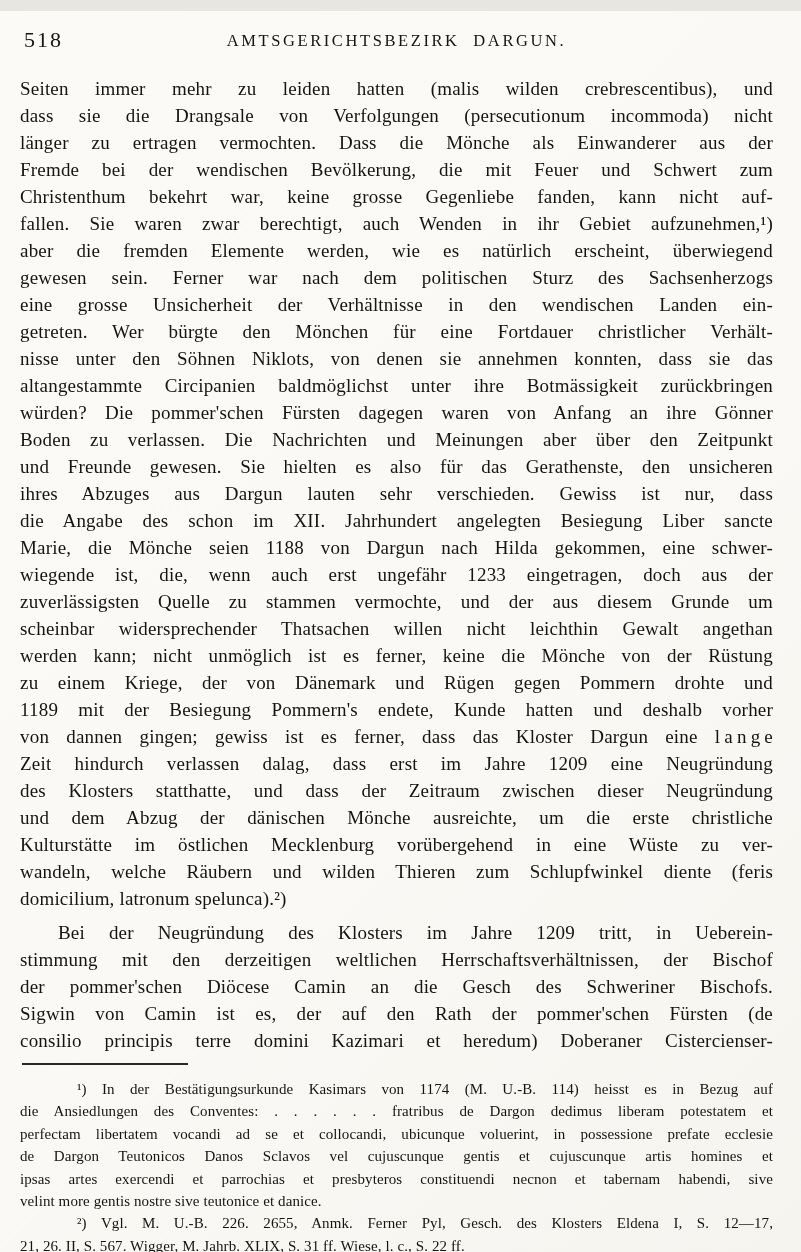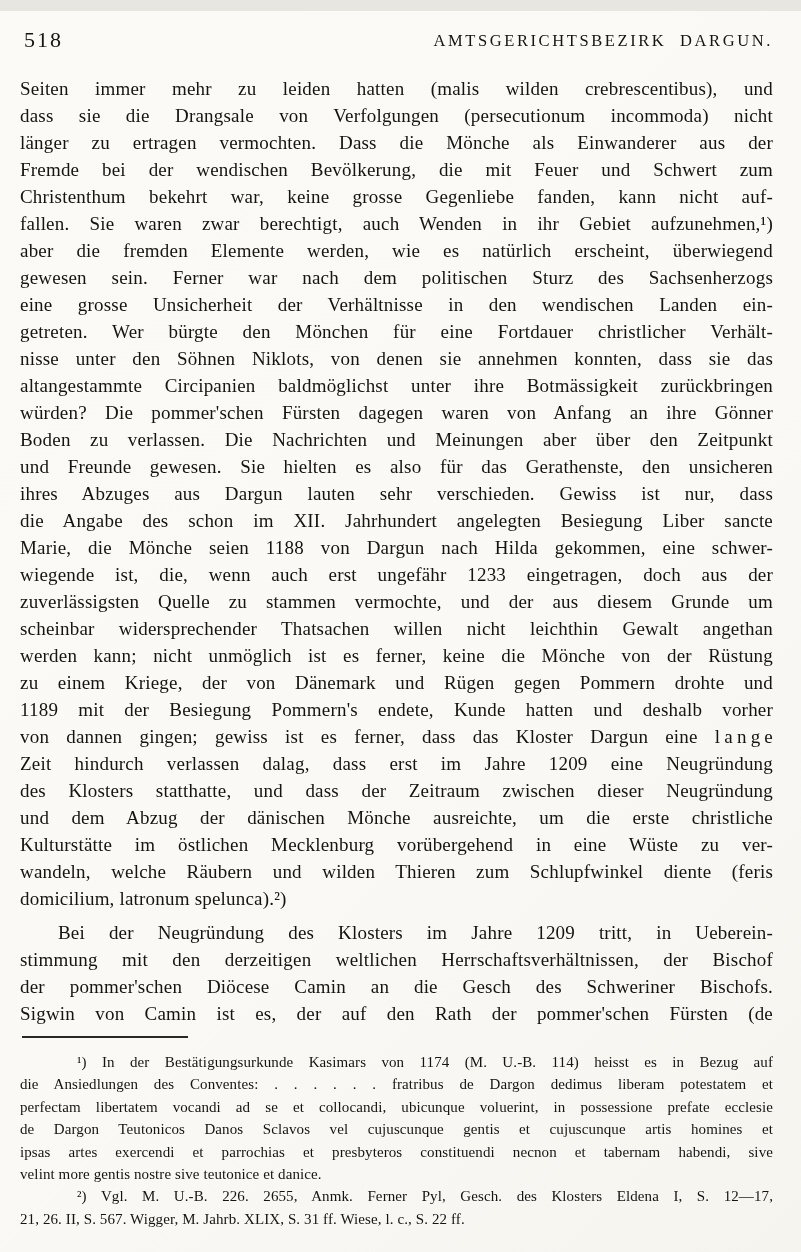--- a/index.html
+++ b/index.html
@@ -29,21 +29,21 @@
     left: 4px;
     top: 2px;
     font-size: 22px;
     letter-spacing: 2px;
   }
   .running-title {
     position: absolute;
     left: 0;
     right: 0;
     top: 6px;
-    text-align: right;
+    text-align: center;
     font-size: 16.5px;
     letter-spacing: 2.6px;
     word-spacing: 7px;
   }
   .content {
     position: absolute;
     top: 64px;
     left: 20px;
     right: 28px;
   }
@@ -132,20 +132,21 @@
         <div class="line">Kulturstätte im östlichen Mecklenburg vorübergehend in eine Wüste zu ver-</div>
         <div class="line">wandeln, welche Räubern und wilden Thieren zum Schlupfwinkel diente (feris</div>
         <div class="line last">domicilium, latronum spelunca).²)</div>
       </div>
 
     <div class="para" id="para2">
         <div class="line indent">Bei der Neugründung des Klosters im Jahre 1209 tritt, in Ueberein-</div>
         <div class="line">stimmung mit den derzeitigen weltlichen Herrschaftsverhältnissen, der Bischof</div>
         <div class="line">der pommer'schen Diöcese Camin an die Gesch des Schweriner Bischofs.</div>
         <div class="line">Sigwin von Camin ist es, der auf den Rath der pommer'schen Fürsten (de</div>
+        <div class="line">consilio principis terre domini Kazimari et heredum) Doberaner Cistercienser-</div>
       </div>
 
     <div class="footnote-rule"></div>
 
     <div class="footnotes">
       <div class="footnote" id="fn1">
           <div class="line indent">¹) In der Bestätigungsurkunde Kasimars von 1174 (M. U.-B. 114) heisst es in Bezug auf</div>
           <div class="line">die Ansiedlungen des Conventes: . . . . . . fratribus de Dargon dedimus liberam potestatem et</div>
           <div class="line">perfectam libertatem vocandi ad se et collocandi, ubicunque voluerint, in possessione prefate ecclesie</div>
           <div class="line">de Dargon Teutonicos Danos Sclavos vel cujuscunque gentis et cujuscunque artis homines et</div>

